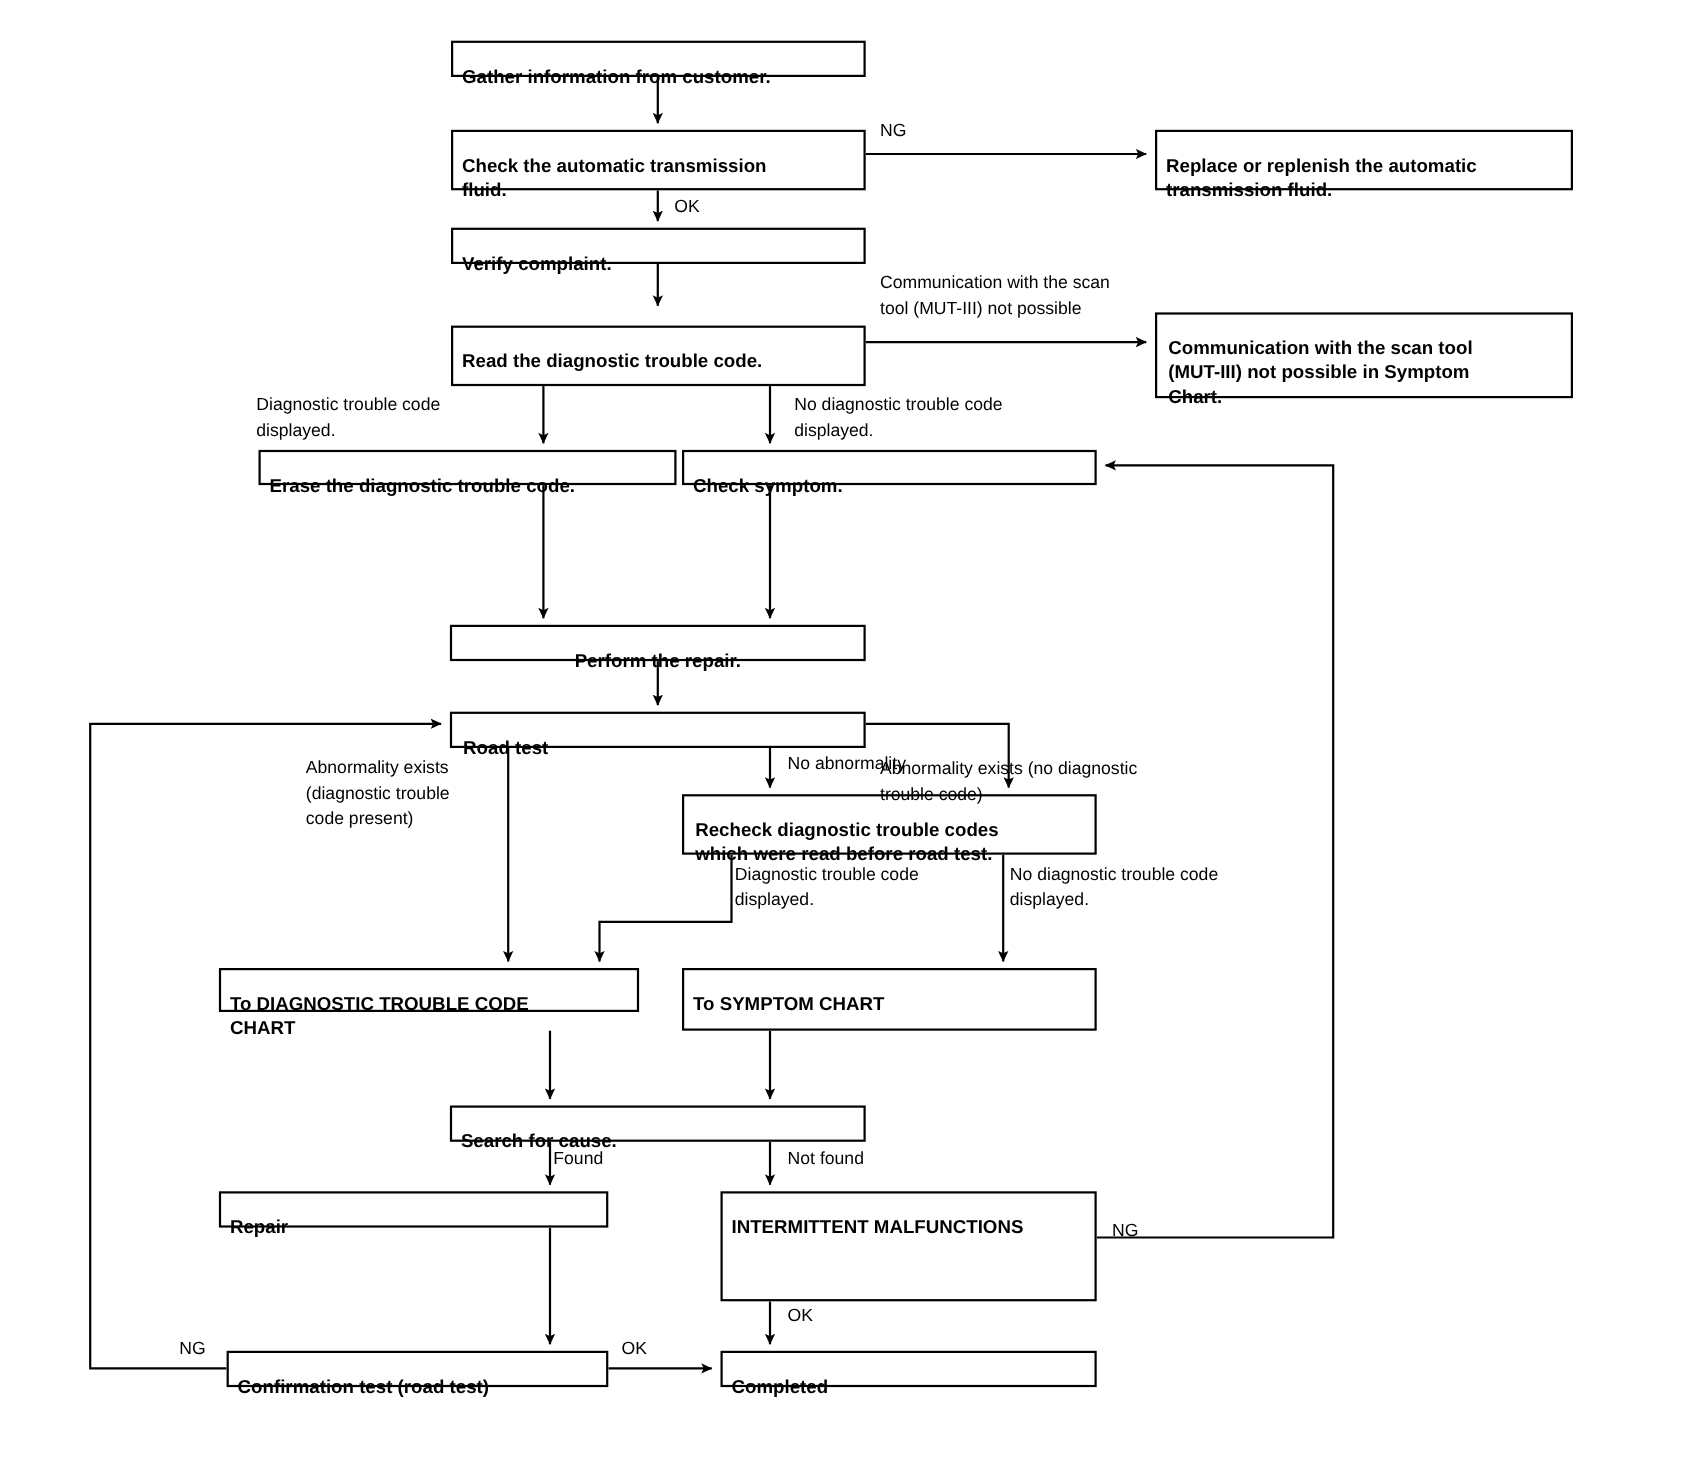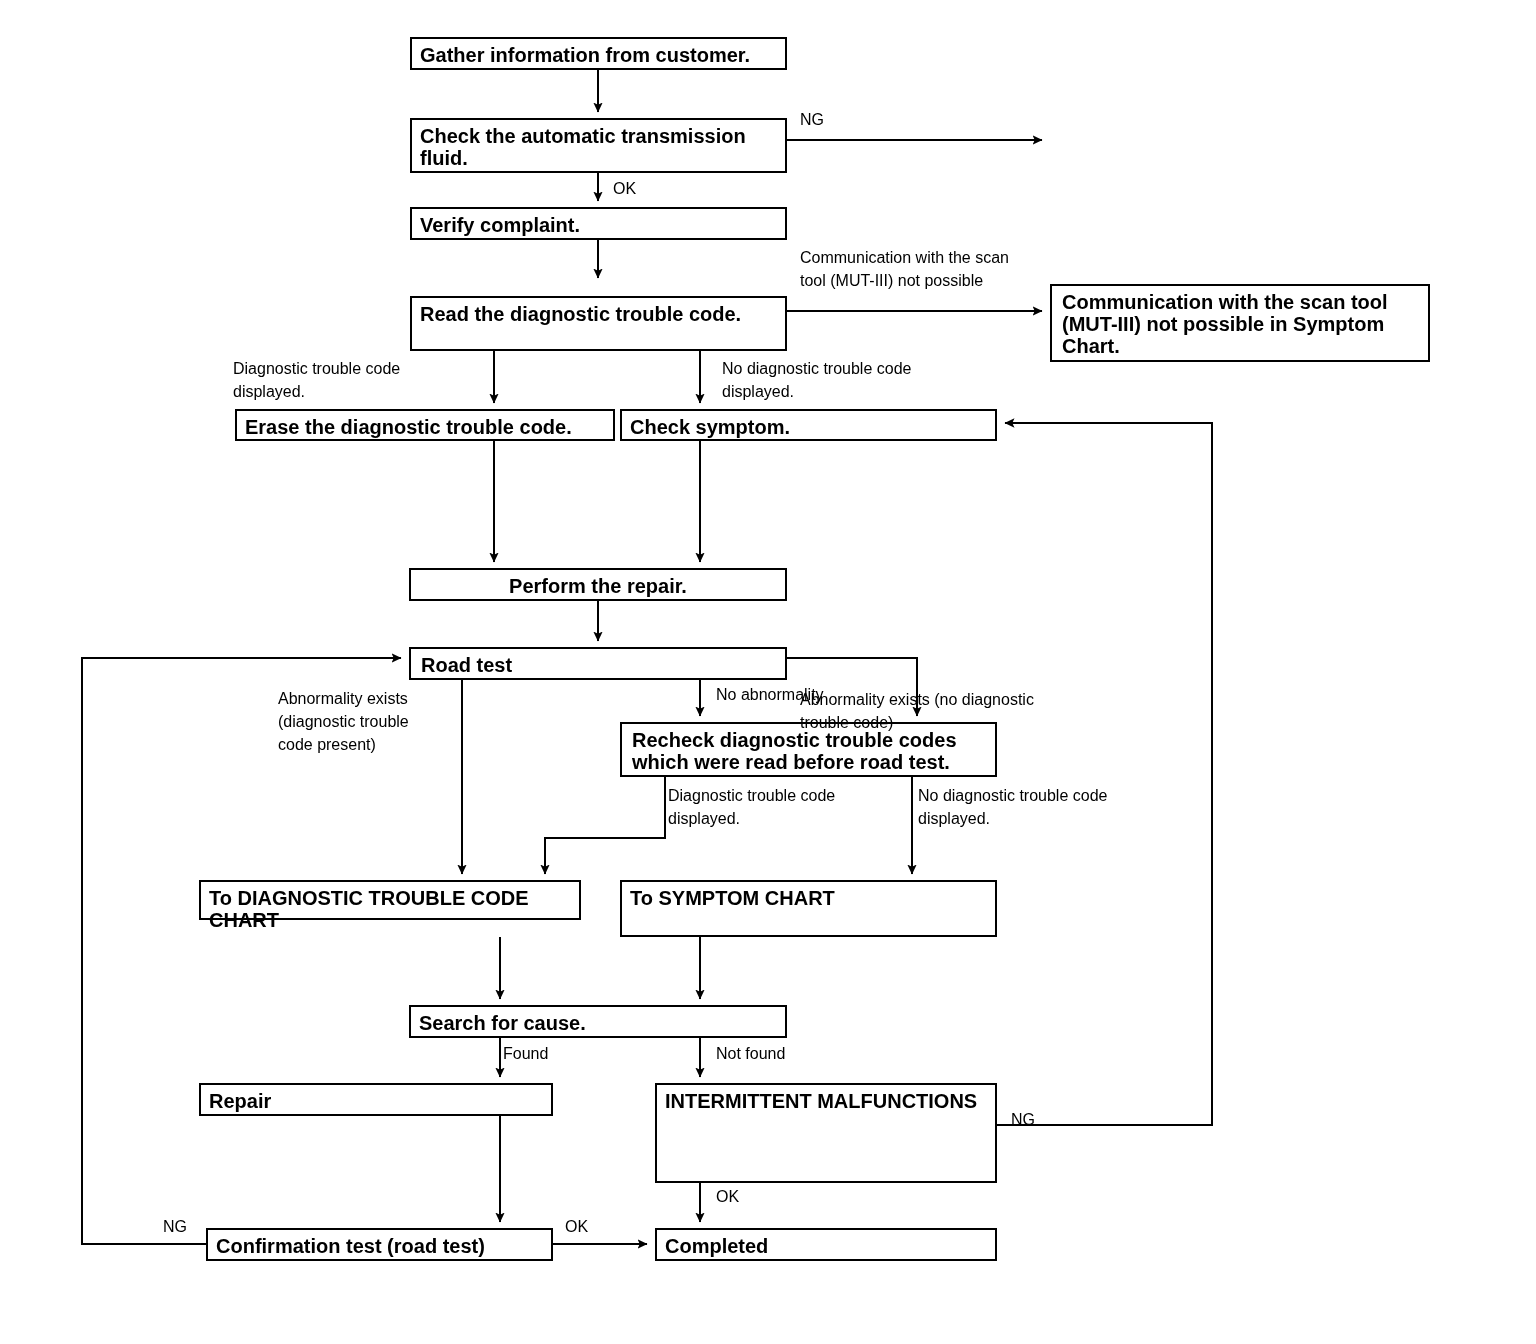--- a/index.html
+++ b/index.html
@@ -1,20 +1,20 @@
 <!DOCTYPE html>
 <html><head>
 <meta charset="utf-8">
 <style>
   html,body{margin:0;padding:0;background:#ffffff;}
   body{width:1536px;height:1344px;font-family:"Liberation Sans",sans-serif;color:#000;}
   #stage{position:relative;width:1536px;height:1344px;overflow:hidden;}
   svg#wires{position:absolute;left:0;top:0;width:1536px;height:1344px;}
   .node{position:absolute;box-sizing:border-box;border:2px solid #000;background:#fff;
-        font-weight:bold;font-size:20px;line-height:22px;padding:5px 8px 4px 8px;}
+        font-weight:bold;font-size:17px;line-height:22px;padding:20px 8px 4px 8px;}
   .node.pad{padding-left:10px;}
   .lbl{position:absolute;font-size:16px;line-height:23px;font-weight:normal;white-space:pre-line;}
 </style>
 </head>
 <body>
 
 <div id="stage">
 
   <svg id="wires" viewBox="0 0 1536 1344" xmlns="http://www.w3.org/2000/svg">
     <defs>
@@ -70,20 +70,22 @@
 
       <path d="M700,1183 L700,1222" marker-end="url(#ah)"></path>
 
       <path d="M997,1125 L1212,1125 L1212,423 L1005,423" marker-end="url(#ah)"></path>
     </g>
   </svg>
 
   <div class="node" style="left:410px;top:37px;width:377px;height:33px;">Gather information from customer.</div>
   <div class="node" style="left:410px;top:118px;width:377px;height:55px;white-space:pre-line;">Check the automatic transmission
 fluid.</div>
+  <div class="node" style="left:1050px;top:118px;width:380px;height:55px;white-space:pre-line;">Replace or replenish the automatic
+transmission fluid.</div>
   <div class="node" style="left:410px;top:207px;width:377px;height:33px;">Verify complaint.</div>
   <div class="node" style="left:410px;top:284px;width:377px;height:55px;margin-top:12px;">Read the diagnostic trouble code.</div>
   <div class="node pad" style="left:1050px;top:284px;width:380px;height:78px;white-space:pre-line;">Communication with the scan tool
 (MUT-III) not possible in Symptom
 Chart.</div>
   <div class="node" style="left:235px;top:409px;width:380px;height:32px;">Erase the diagnostic trouble code.</div>
   <div class="node" style="left:620px;top:409px;width:377px;height:32px;">Check symptom.</div>
   <div class="node" style="left:409px;top:568px;width:378px;height:33px;text-align:center;">Perform the repair.</div>
   <div class="node pad" style="left:409px;top:647px;width:378px;height:33px;">Road test</div>
   <div class="node pad" style="left:620px;top:722px;width:377px;height:55px;white-space:pre-line;">Recheck diagnostic trouble codes

